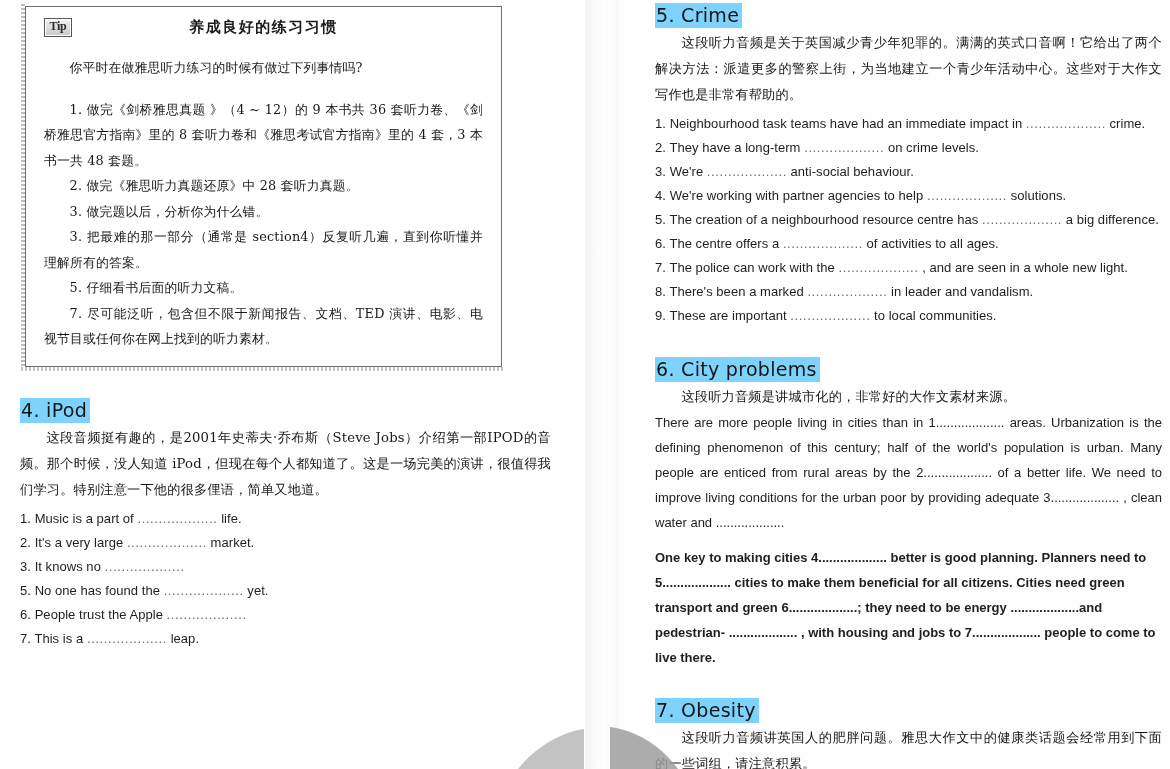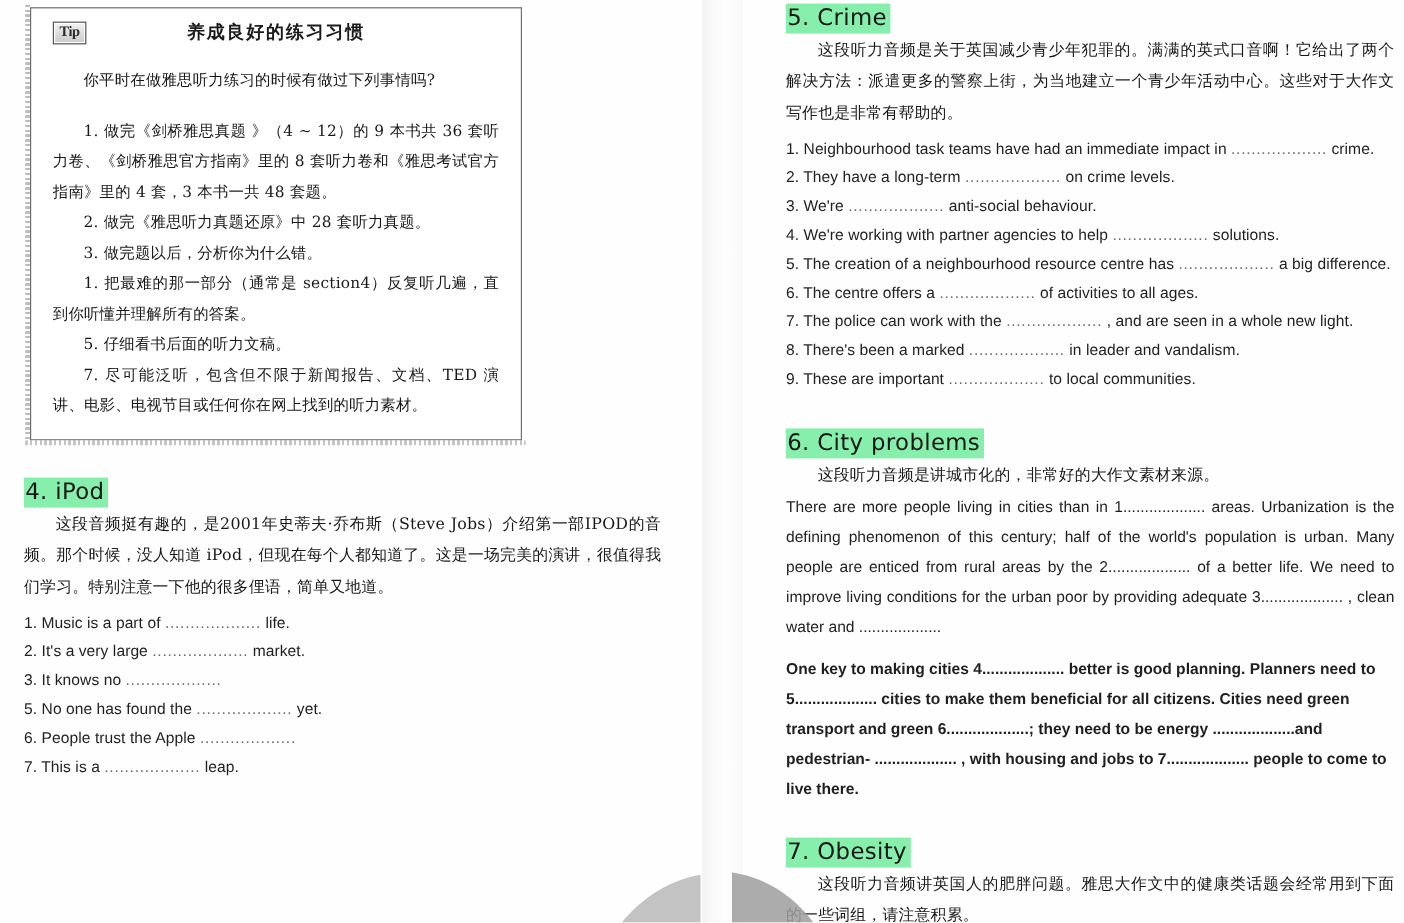--- a/index.html
+++ b/index.html
@@ -58,21 +58,21 @@
     overflow: hidden;
   }
   .curl-left  { left: 512px; }
   .curl-right { left: 610px; }
   .curl svg { display:block; }
 
   
   .tip-box {
     position: relative;
     margin: 6px 0 0 11px;
-    width: 410px;
+    width: 477px;
     box-sizing: border-box;
     border: 1px solid #6f6f6f;
     background: #ffffff;
     padding: 6px 18px 14px 18px;
     box-shadow: -2px 0 0 0 #d8d8d8, 0 2px 0 0 #e2e2e2;
   }
   .tip-box::before {
     content: "";
     position: absolute;
     left: -5px; top: -3px; bottom: -4px;
@@ -140,21 +140,21 @@
   .sec-h {
     font-family: "DejaVu Sans", sans-serif;
     font-size: 19px;
     font-weight: normal;
     color: #161616;
     margin: 0;
     letter-spacing: 0.3px;
     line-height: 26px;
   }
   .sec-h span.hl {
-    background: #86efac;
+    background: #7dd3fc;
     padding: 1px 3px 2px 1px;
     box-decoration-break: clone;
   }
 
   
   .q-list { margin: 4px 0 0 0; }
   .q-item {
     font-family: "Liberation Sans", sans-serif;
     font-size: 13px;
     line-height: 24px;
@@ -205,21 +205,21 @@
         <div class="tip-badge">Tip</div>
         <div class="tip-title">养成良好的练习习惯</div>
       </div>
 
       <p class="cn indent tip-q">你平时在做雅思听力练习的时候有做过下列事情吗?</p>
 
       <div class="tip-list">
         <p class="cn indent">1. 做完《剑桥雅思真题 》（4 ~ 12）的 9 本书共 36 套听力卷、《剑桥雅思官方指南》里的 8 套听力卷和《雅思考试官方指南》里的 4 套，3 本书一共 48 套题。</p>
         <p class="cn indent">2. 做完《雅思听力真题还原》中 28 套听力真题。</p>
         <p class="cn indent">3. 做完题以后，分析你为什么错。</p>
-        <p class="cn indent">1. 把最难的那一部分（通常是 section4）反复听几遍，直到你听懂并理解所有的答案。</p>
+        <p class="cn indent">3. 把最难的那一部分（通常是 section4）反复听几遍，直到你听懂并理解所有的答案。</p>
         <p class="cn indent">5. 仔细看书后面的听力文稿。</p>
         <p class="cn indent">7. 尽可能泛听，包含但不限于新闻报告、文档、TED 演讲、电影、电视节目或任何你在网上找到的听力素材。</p>
       </div>
 
     </div>
 
     <div class="sec-ipod">
       <h2 class="sec-h"><span class="hl">4. iPod</span></h2>
 
       <p class="cn indent blk">这段音频挺有趣的，是2001年史蒂夫·乔布斯（Steve Jobs）介绍第一部IPOD的音频。那个时候，没人知道 iPod，但现在每个人都知道了。这是一场完美的演讲，很值得我们学习。特别注意一下他的很多俚语，简单又地道。</p>

